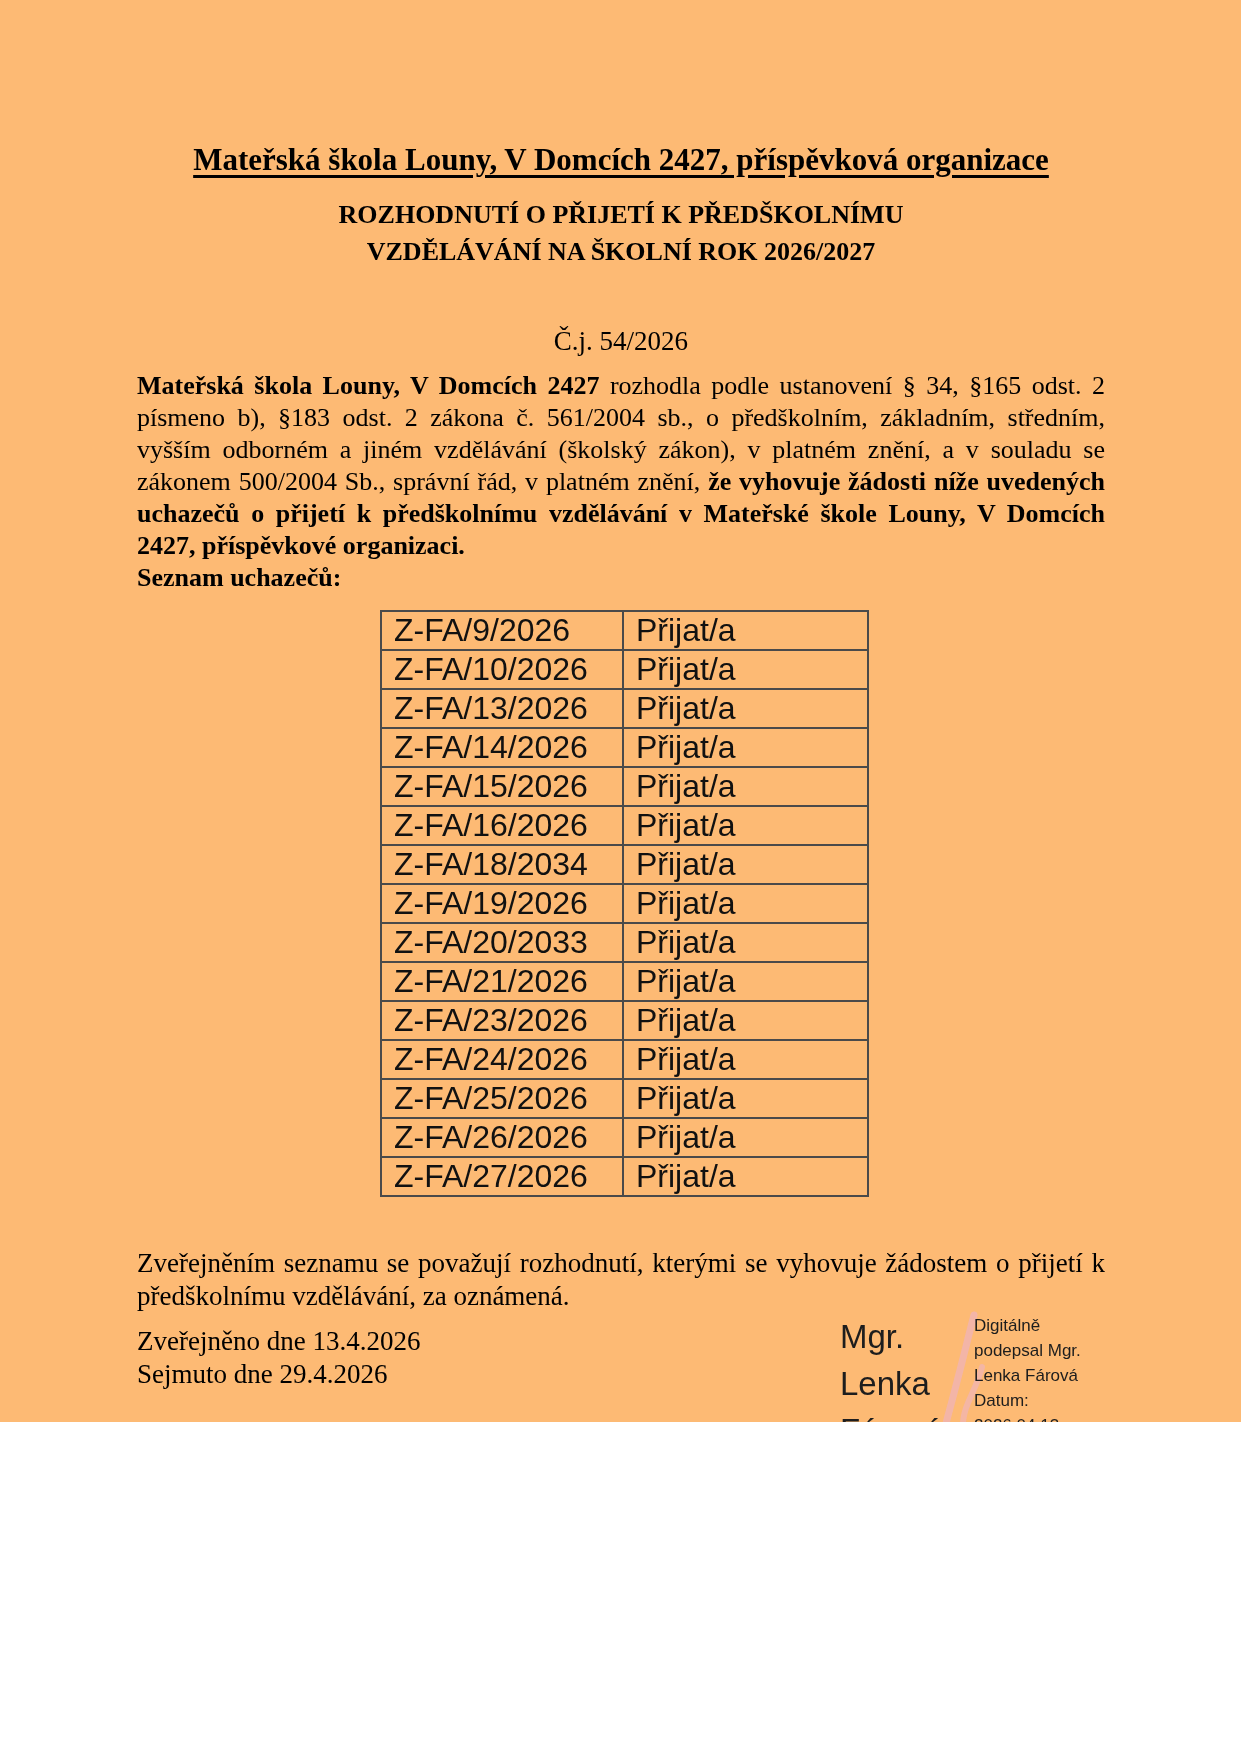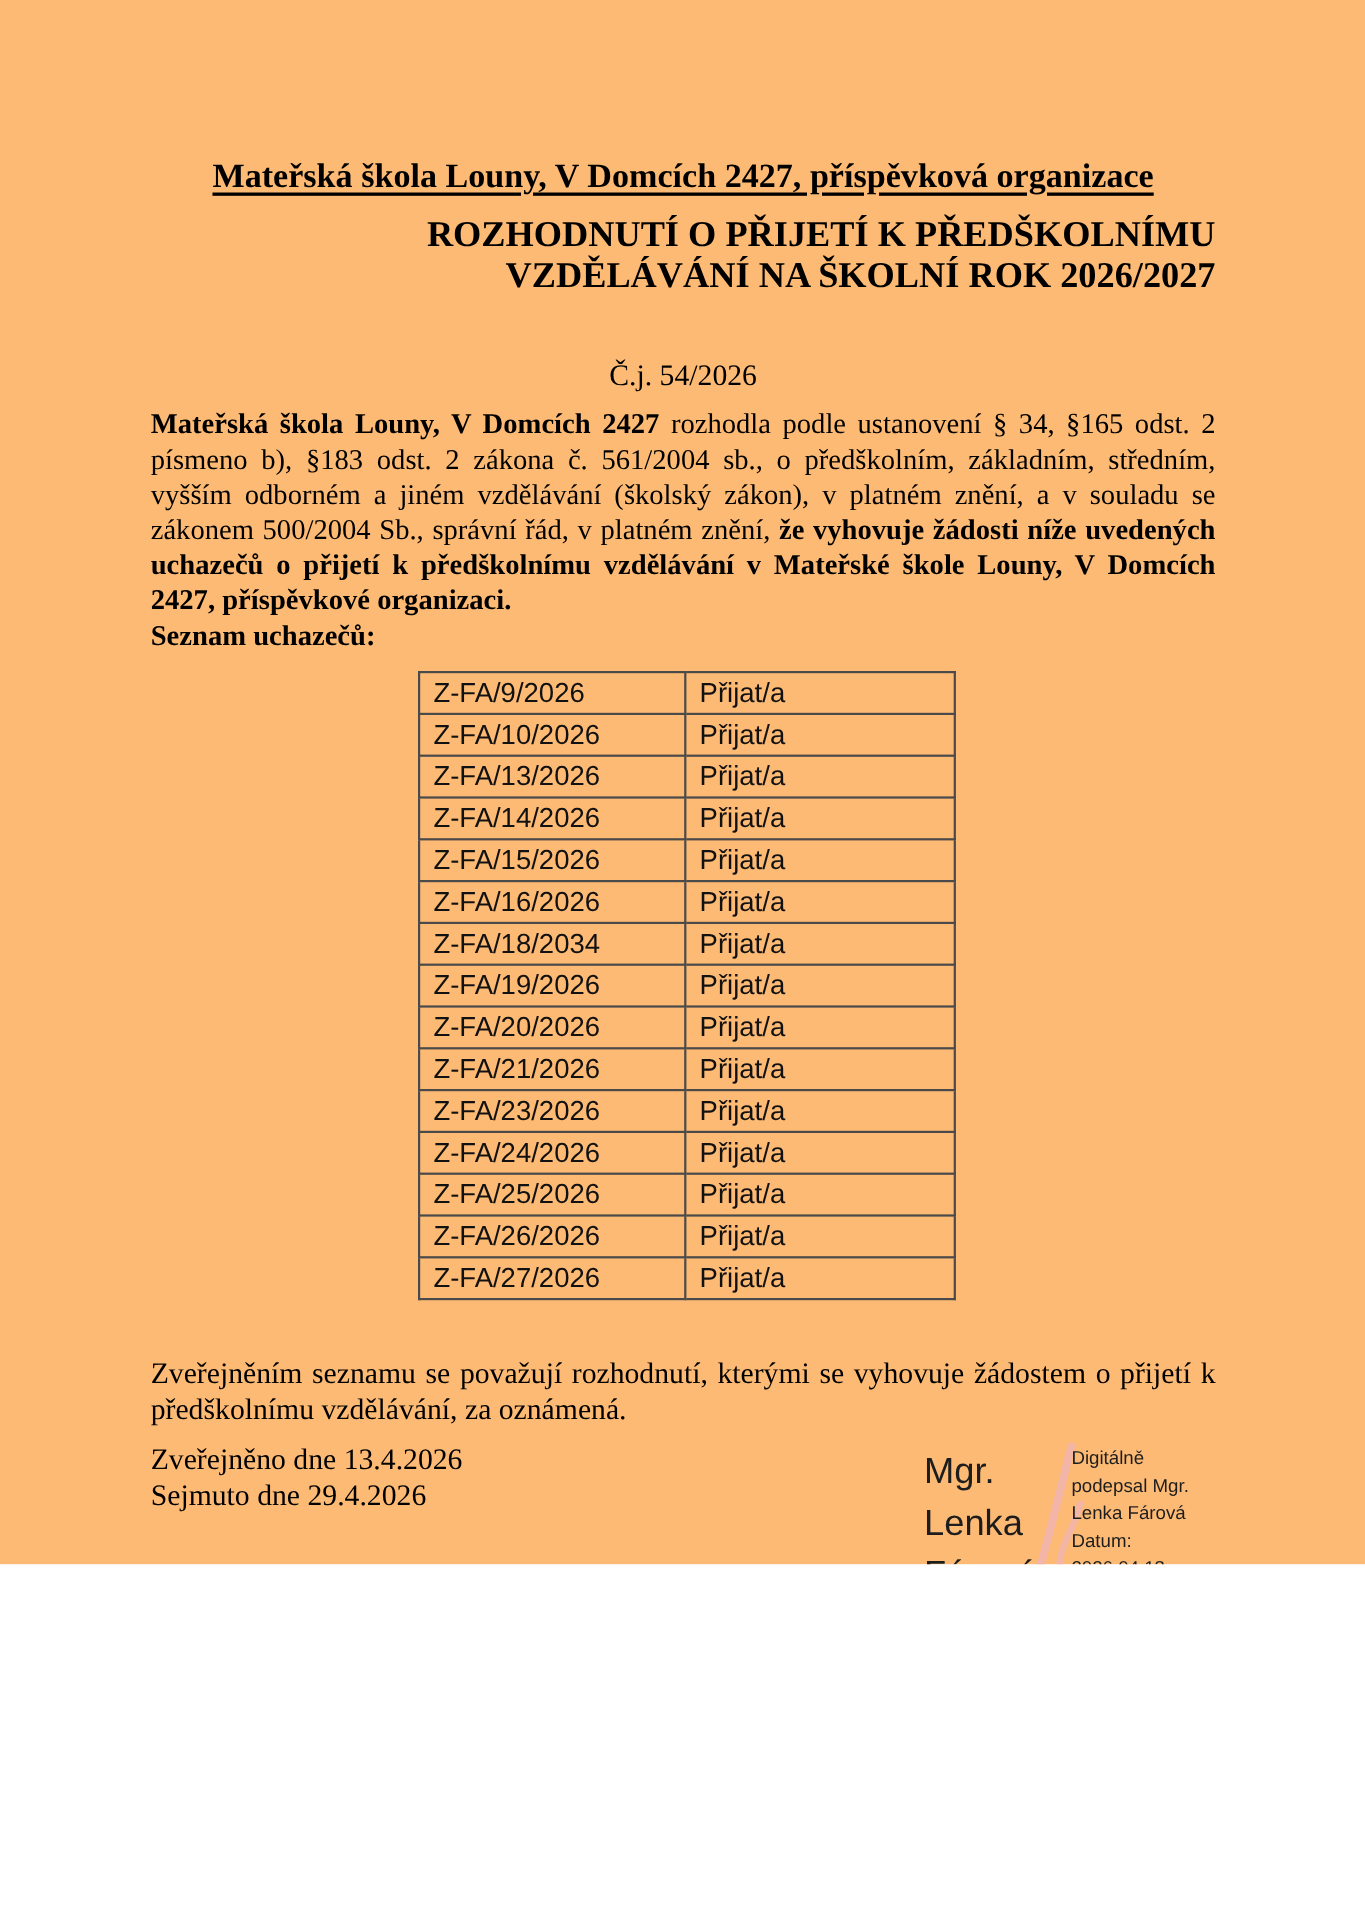--- a/index.html
+++ b/index.html
@@ -27,22 +27,22 @@
     font-size: 31px;
     font-weight: bold;
     line-height: 36px;
     white-space: nowrap;
     text-decoration: underline;
     text-decoration-thickness: 3px;
     text-underline-offset: 5px;
   }
   .main-heading {
     margin-top: 18px;
-    text-align: right;
-    font-size: 33px;
+    text-align: center;
+    font-size: 26px;
     font-weight: bold;
     line-height: 37px;
   }
   .main-heading span { display: block; }
   .ref {
     margin-top: 54px;
     font-size: 27px;
     line-height: 34px;
     text-align: center;
   }
@@ -62,21 +62,21 @@
     margin-left: 243px;
     border-collapse: collapse;
     table-layout: fixed;
     width: 487px;
     font-family: "Liberation Sans", sans-serif;
   }
   table.applicants td {
     border: 2px solid #4a4a4a;
     height: 38px;
     padding: 0 4px 0 12px;
-    font-size: 25px;
+    font-size: 32px;
     color: #111;
     vertical-align: middle;
     white-space: nowrap;
     overflow: hidden;
   }
   table.applicants td.col-id     { width: 242px; }
   table.applicants td.col-status { width: 245px; }
   .closing {
     margin-top: 50px;
     font-size: 27px;
@@ -173,21 +173,21 @@
         </tr>
         <tr>
           <td class="col-id">Z-FA/18/2034</td>
           <td class="col-status">Přijat/a</td>
         </tr>
         <tr>
           <td class="col-id">Z-FA/19/2026</td>
           <td class="col-status">Přijat/a</td>
         </tr>
         <tr>
-          <td class="col-id">Z-FA/20/2026</td>
+          <td class="col-id">Z-FA/20/2033</td>
           <td class="col-status">Přijat/a</td>
         </tr>
         <tr>
           <td class="col-id">Z-FA/21/2026</td>
           <td class="col-status">Přijat/a</td>
         </tr>
         <tr>
           <td class="col-id">Z-FA/23/2026</td>
           <td class="col-status">Přijat/a</td>
         </tr>

